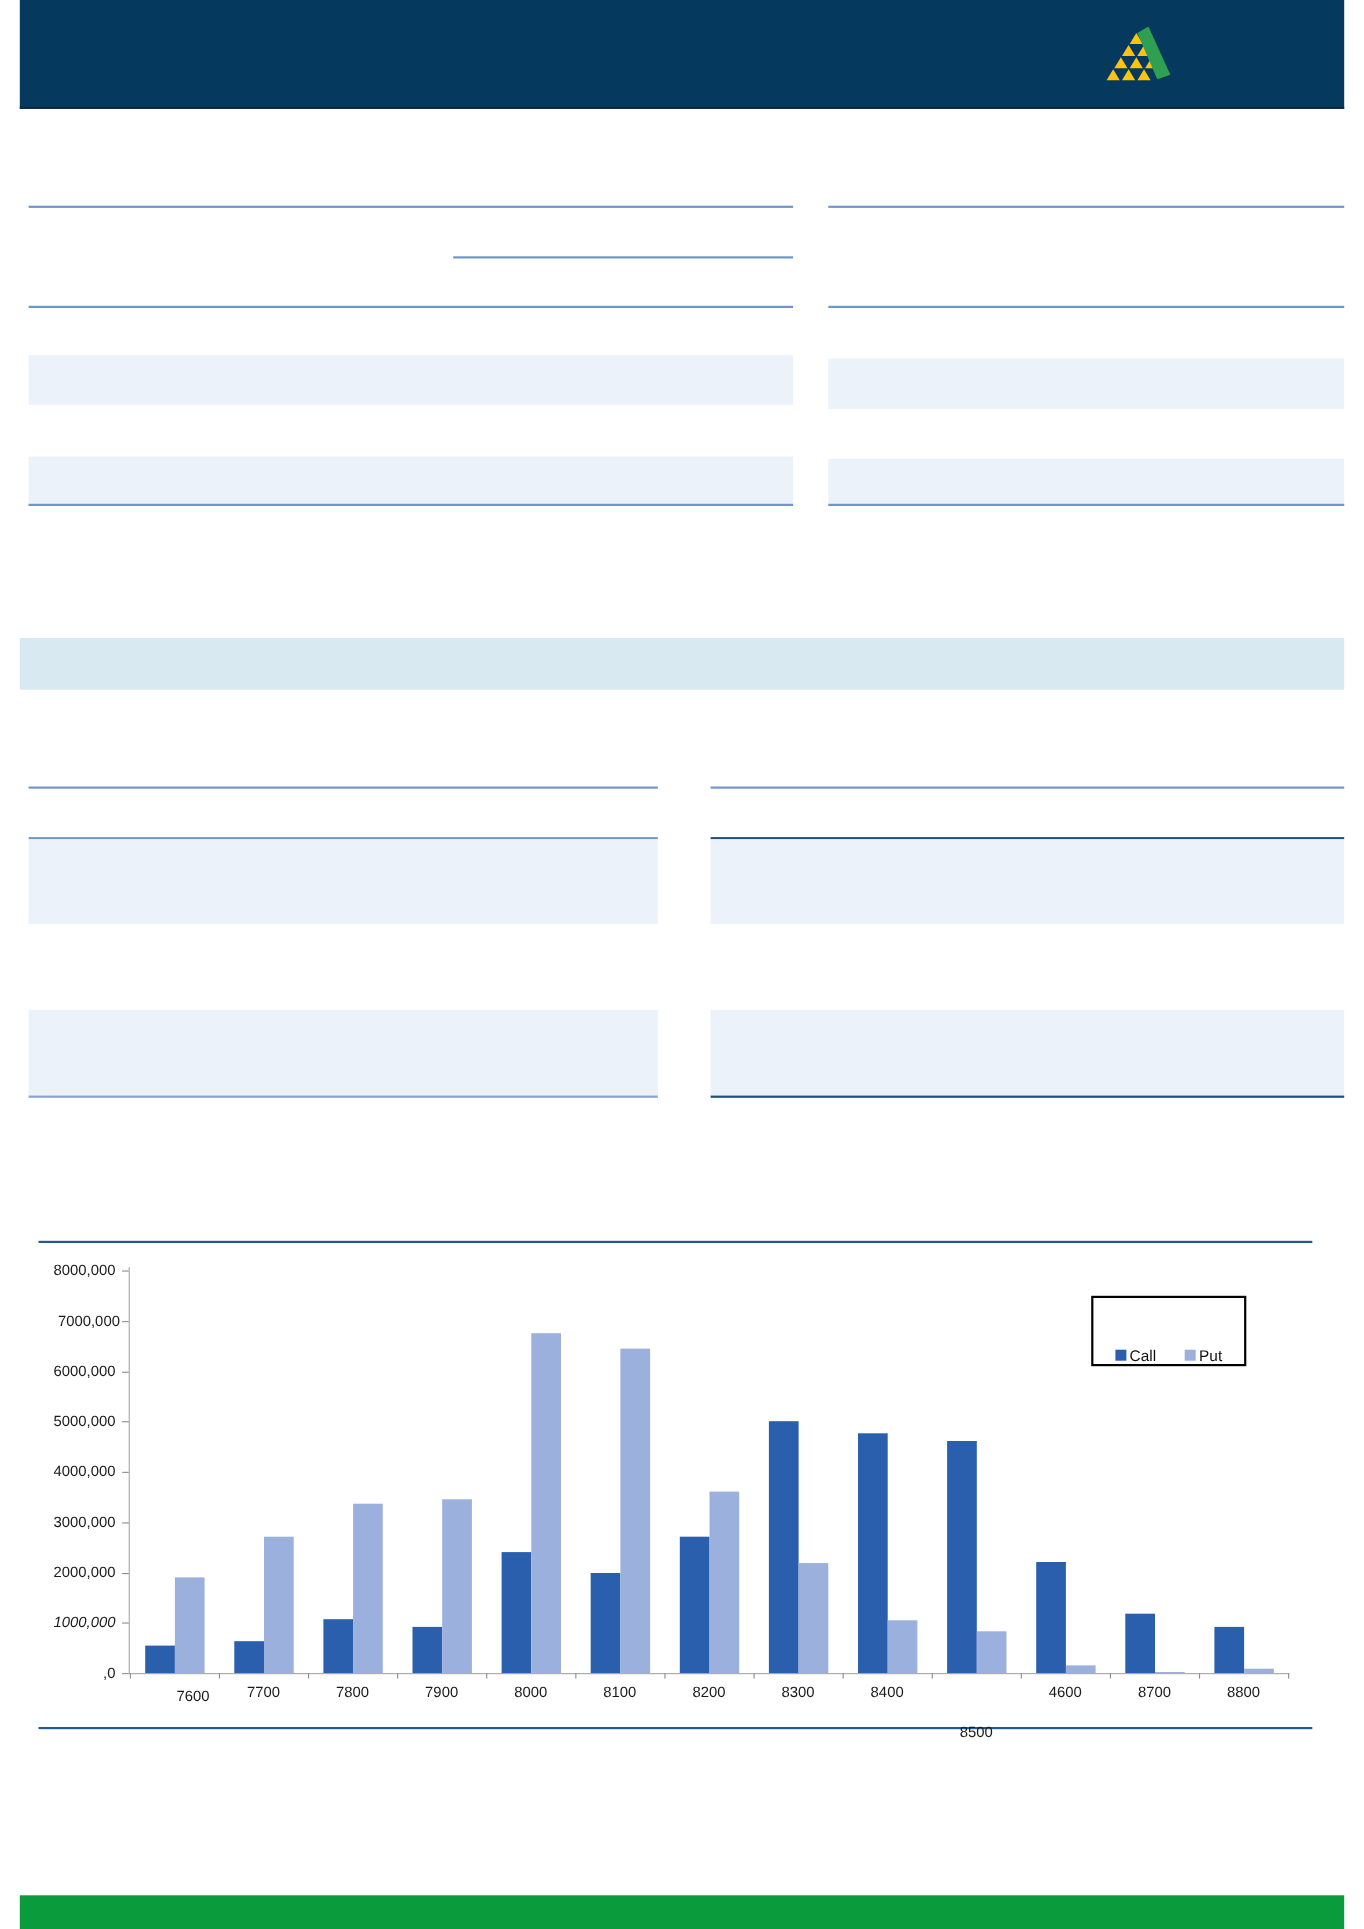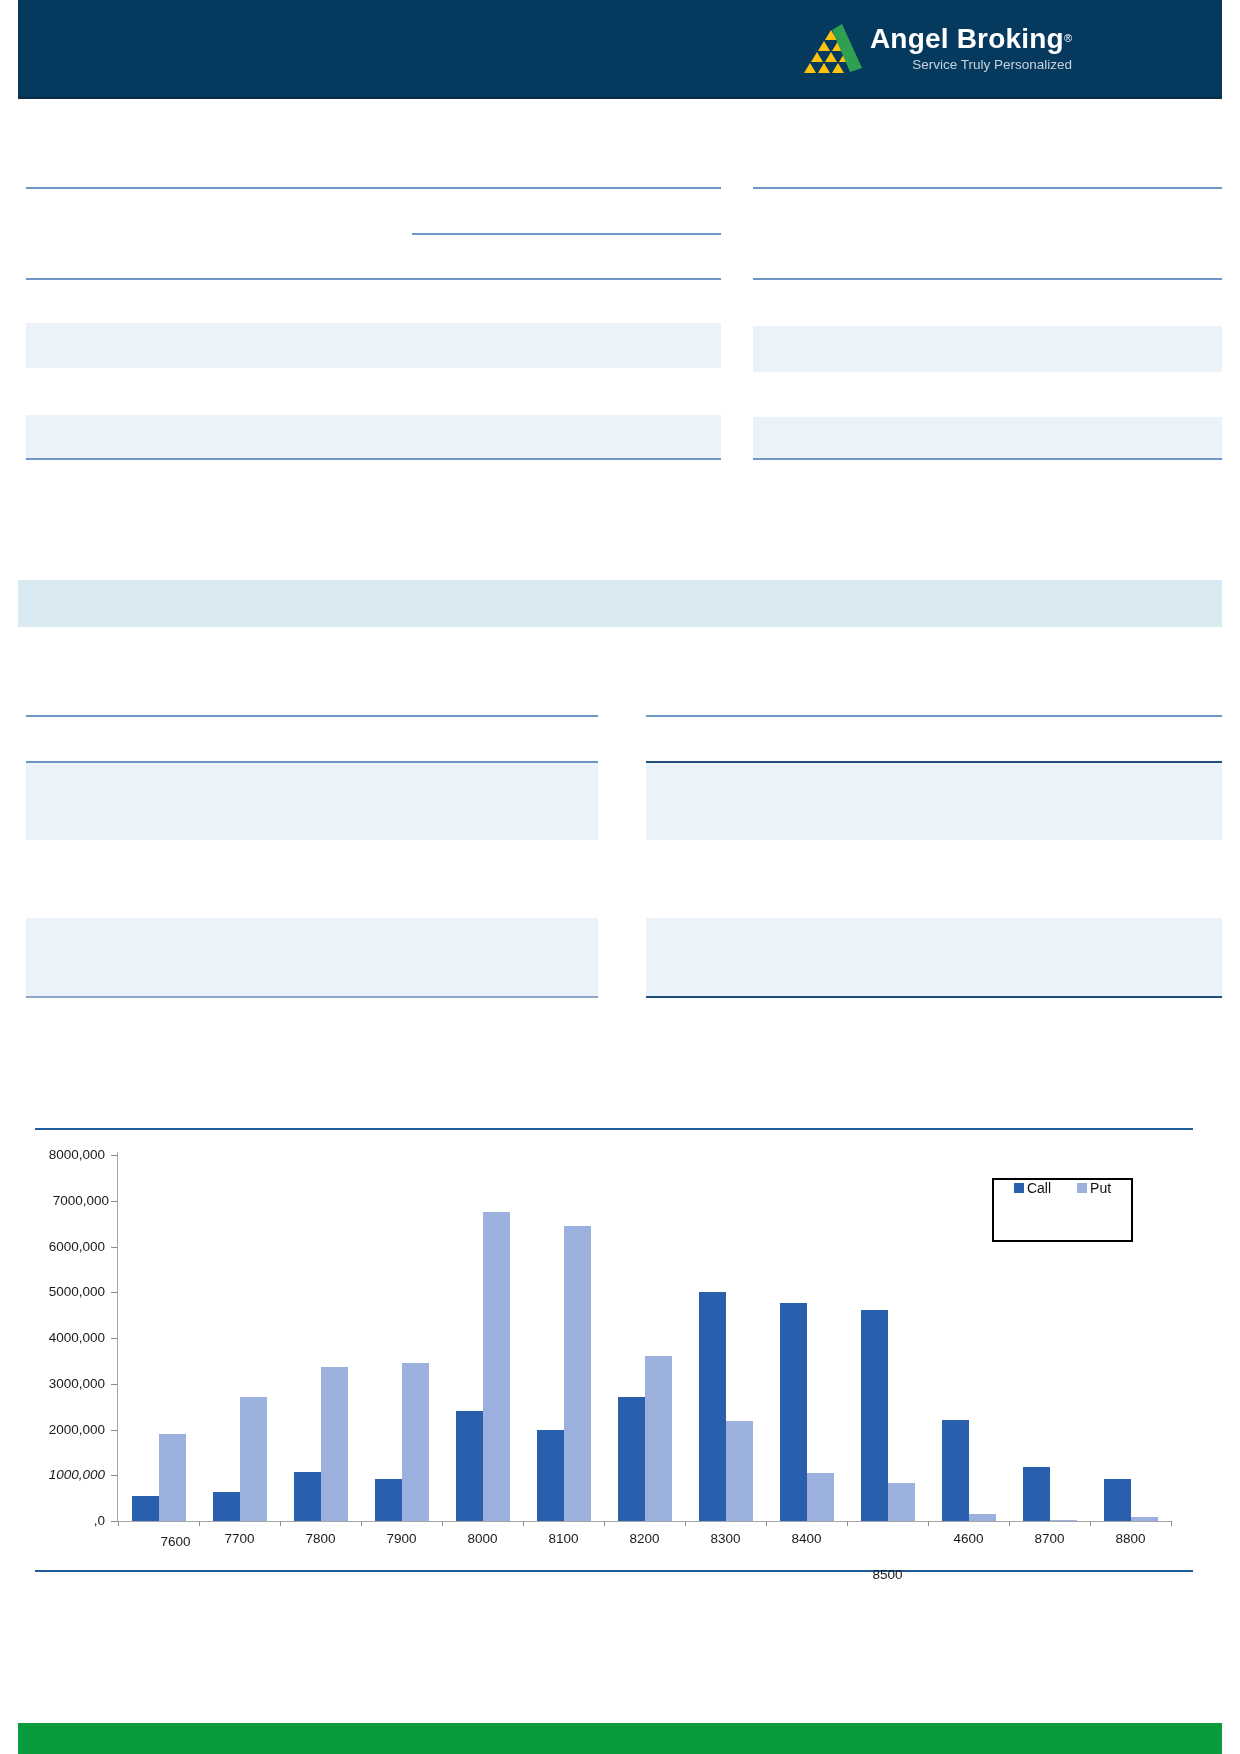--- a/index.html
+++ b/index.html
@@ -31,21 +31,21 @@
   .chart-rule { position:absolute; height:2px; background:#1e5c97; }
   .chart { position:absolute; left:0; top:1128px; width:1240px; height:460px; }
   .ylab { position:absolute; width:105px; text-align:right; font-size:13.5px; color:#1a1a1a; }
   .xlab { position:absolute; width:64px; text-align:center; font-size:13.5px; color:#1a1a1a; }
   .bar  { position:absolute; }
   .axis { position:absolute; background:#a6a6a6; }
   .tick { position:absolute; background:#8c8c8c; }
   .legend-box {
     position:absolute; left:992px; top:50px; width:141px; height:64px;
     background:#ffffff; border:2px solid #000000;
-    display:flex; align-items:flex-start; justify-content:center; gap:26px;
+    display:flex; align-items:flex-end; justify-content:center; gap:26px;
   }
   .legend-item { display:flex; align-items:center; gap:3px; }
   .legend-swatch { width:10px; height:10px; display:inline-block; }
   .legend-text { font-size:14px; color:#111111; }
   
   .footer-bar { position:absolute; left:18px; top:1723px; width:1204px; height:31px; background:#0a9b3d; }
 </style>
 </head>
 <body>
 
@@ -62,26 +62,20 @@
           <polygon points="13,38 19,28 25,38"></polygon>
           <polygon points="27,38 33,28 39,38"></polygon>
           <polygon points="41,38 47,28 53,38"></polygon>
           <polygon points="6,49 12,39 18,49"></polygon>
           <polygon points="20,49 26,39 32,49"></polygon>
           <polygon points="34,49 40,39 46,49"></polygon>
         </g>
 
         <polygon points="34,6 44,0 64,44 52,48" fill="#2fa052"></polygon>
       </svg>
-    </div>
-    <div class="brand-block">
-      <div>
-        <span class="brand-name">Angel Broking</span><span class="brand-reg">®</span>
-      </div>
-      <div class="brand-tagline">Service Truly Personalized</div>
     </div>
   </div>
 
   <div class="abs" style="left:26px; top:187px; width:695px; height:275px;">
     <div class="rule-lt" style="left:0; top:0; width:695px;"></div>
     <div class="rule-lt" style="left:386px; top:46px; width:309px;"></div>
     <div class="rule-lt" style="left:0; top:91px; width:695px;"></div>
     <div class="band" style="left:0; top:136px; width:695px; height:45px;"></div>
     <div class="band" style="left:0; top:228px; width:695px; height:45px;"></div>
     <div class="rule-lt" style="left:0; top:271px; width:695px;"></div>

